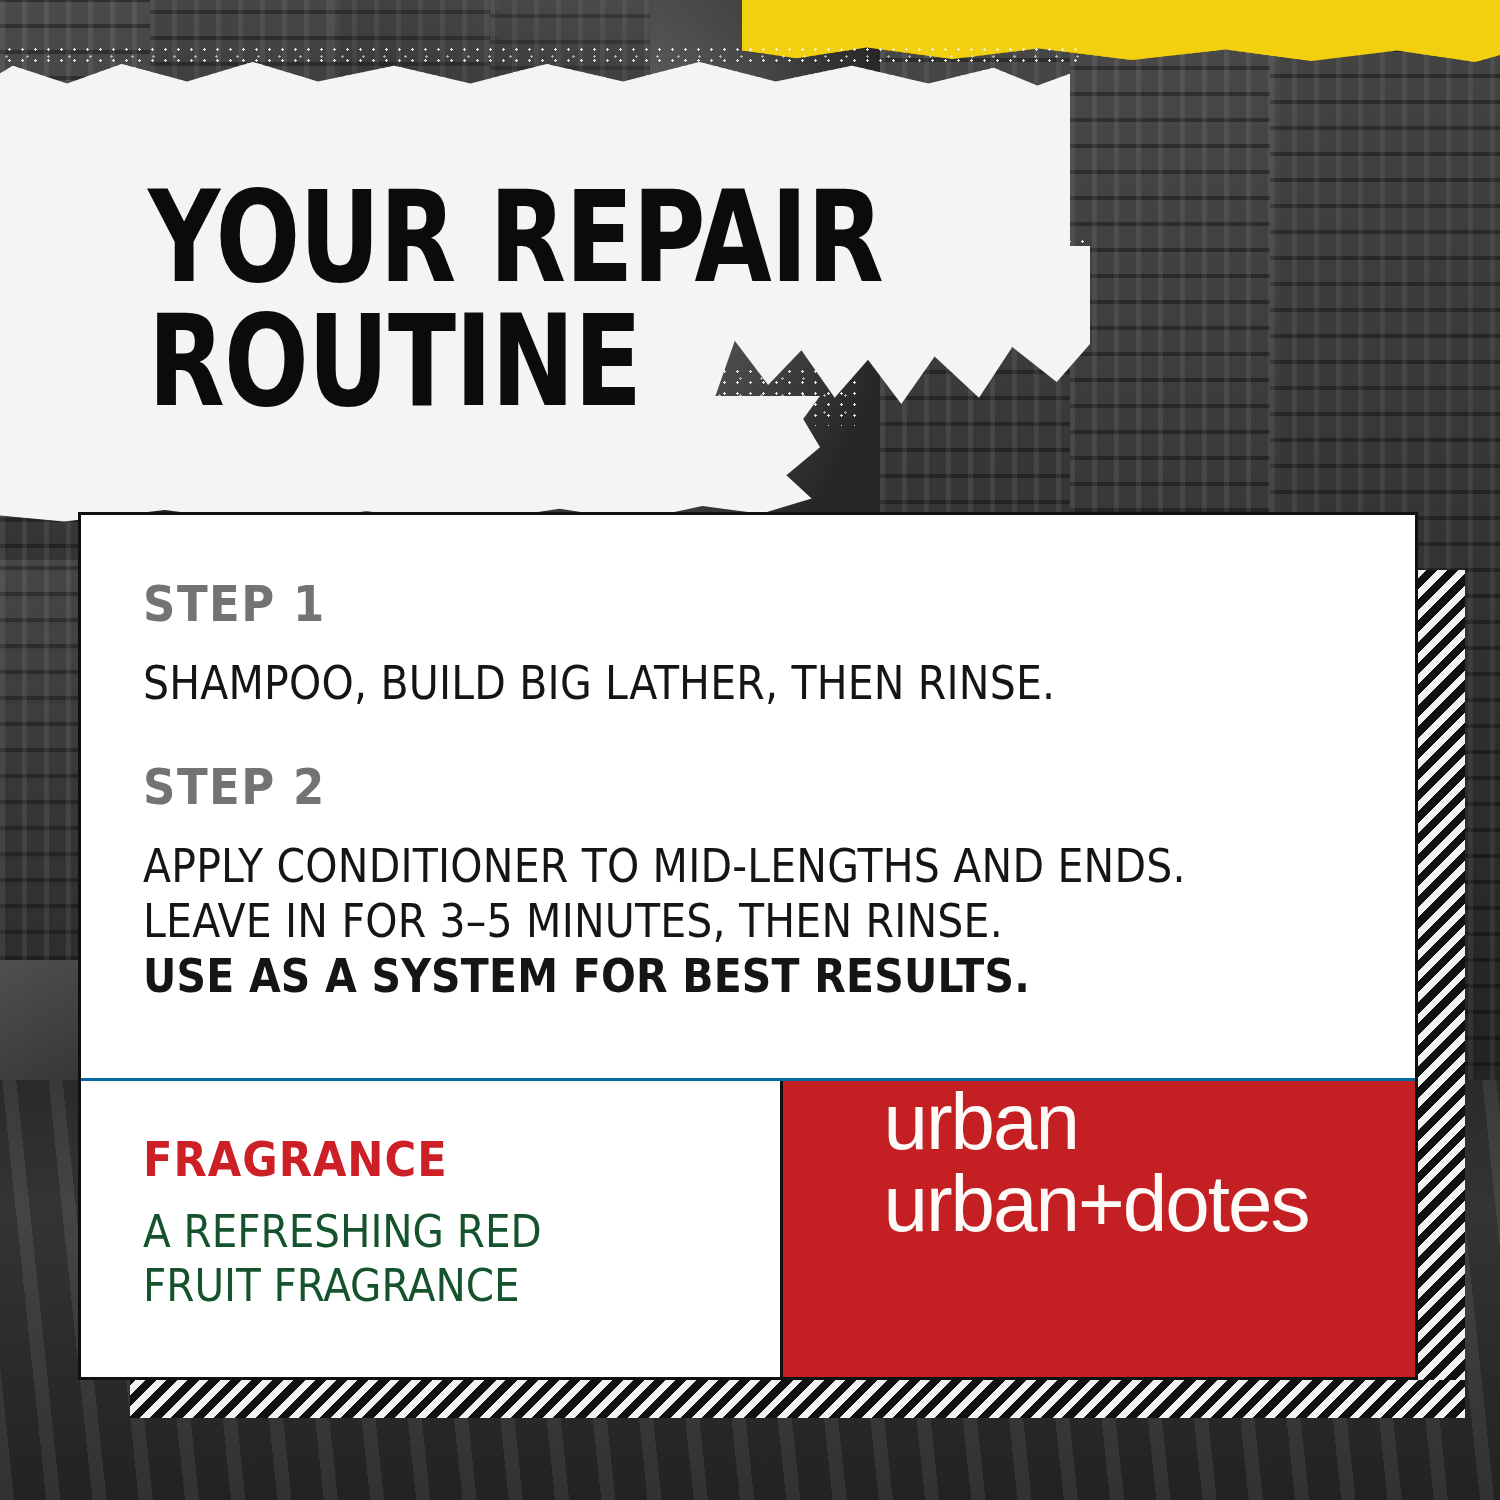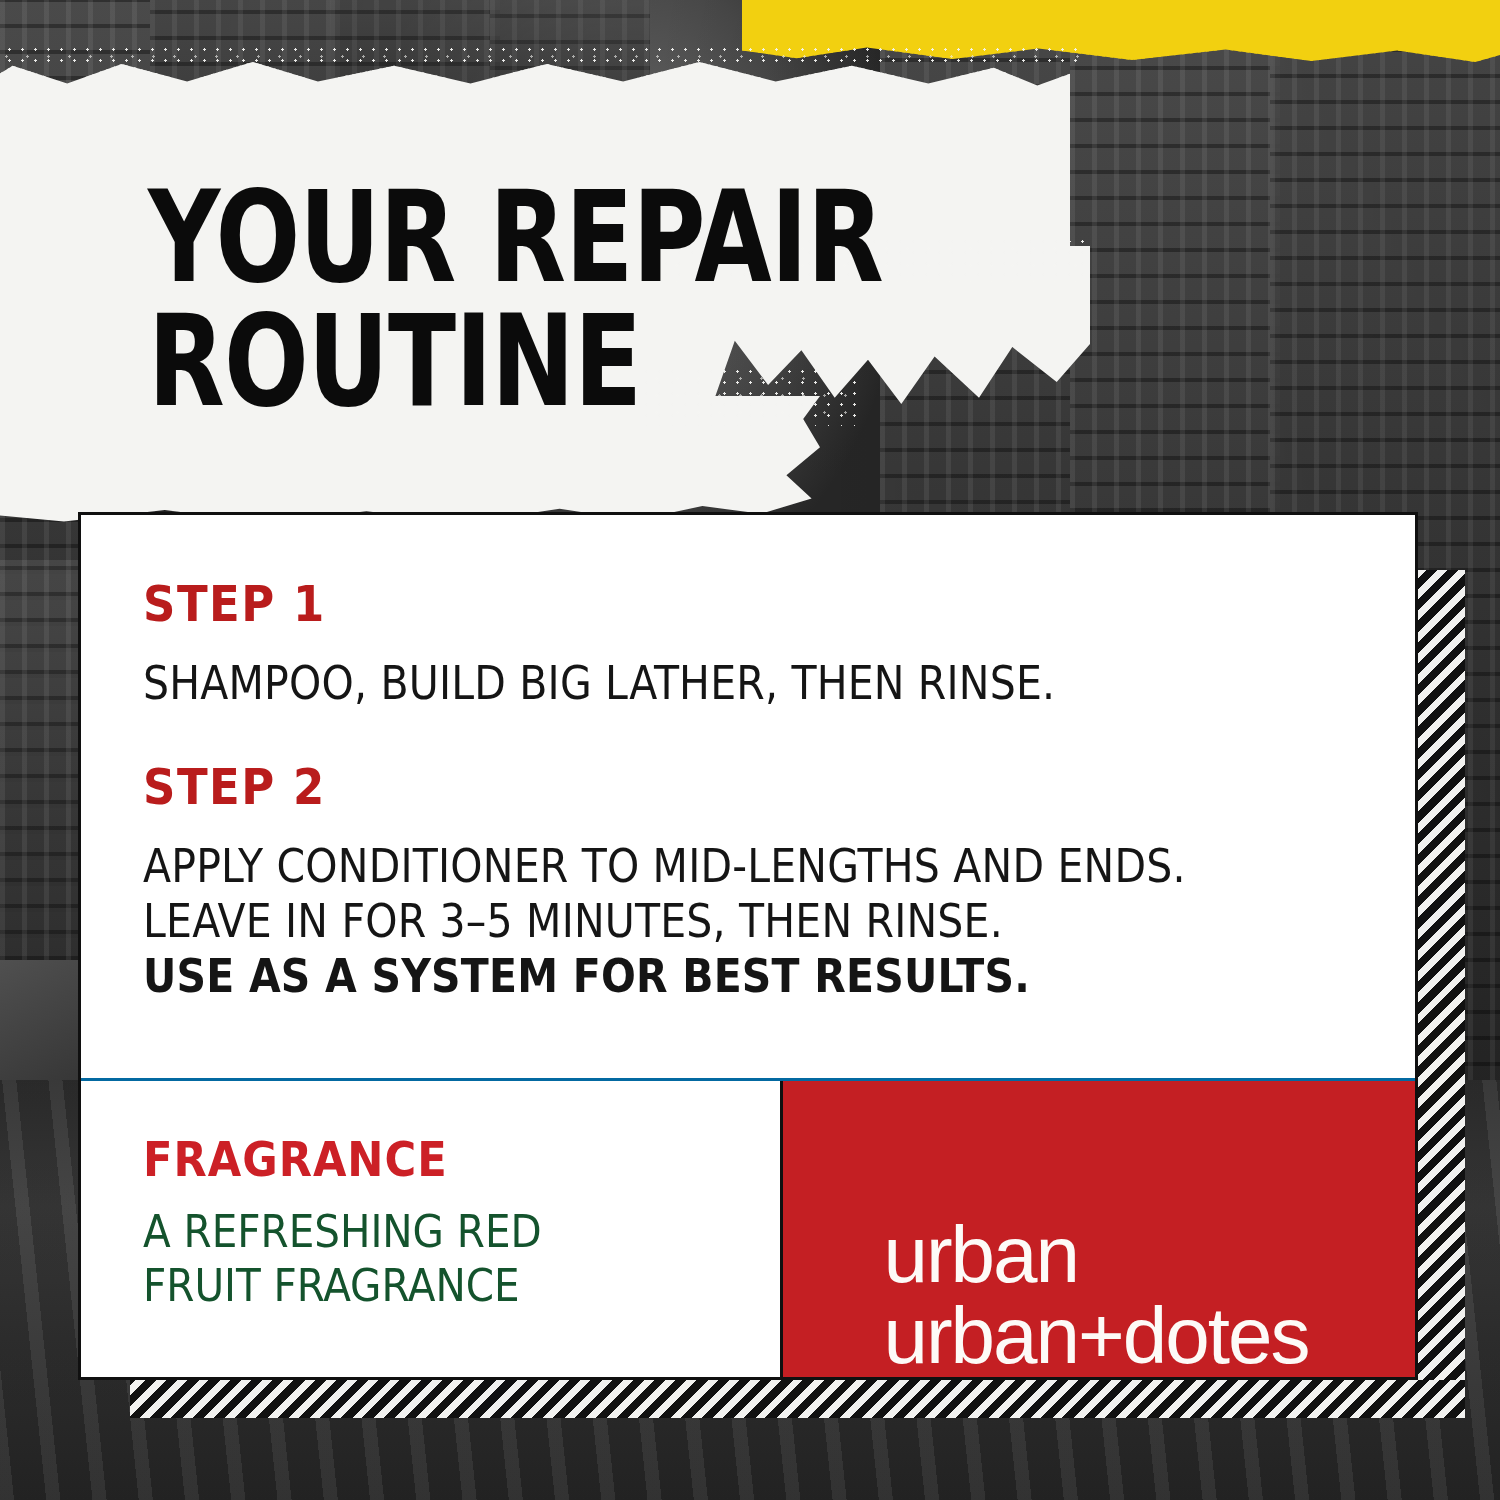--- a/index.html
+++ b/index.html
@@ -155,21 +155,21 @@
     box-sizing:border-box;
     display:flex;
     flex-direction:column;
   }
   .card-top{
     flex: 0 0 563px;
     padding: 64px 58px 0 62px;
     box-sizing:border-box;
   }
   .step-label{
-    color:#b91c1c;
+    color:#737373;
     font-family:"Liberation Sans Narrow","DejaVu Sans Condensed","Liberation Sans", sans-serif;
     font-weight:900;
     font-size:50px;
     letter-spacing:1.5px;
     line-height:1;
     margin:0 0 26px 0;
     text-transform:uppercase;
   }
   .step-body{
     color:#151515;
@@ -220,21 +220,21 @@
     line-height:1.2;
     margin:0;
     text-transform:uppercase;
   }
   .frag-body .line{ display:block; }
 
   .logo-pane{
     flex:1 1 auto;
     background:#C41F23;
     display:flex;
-    align-items:flex-end;
+    align-items:flex-start;
     justify-content:center;
   }
   .logo{
     color:#fdfaf7;
     font-family:"Liberation Sans","DejaVu Sans", sans-serif;
     font-weight:400;
     font-size:80px;
     line-height:1.02;
     letter-spacing:-2px;
     text-align:left;

